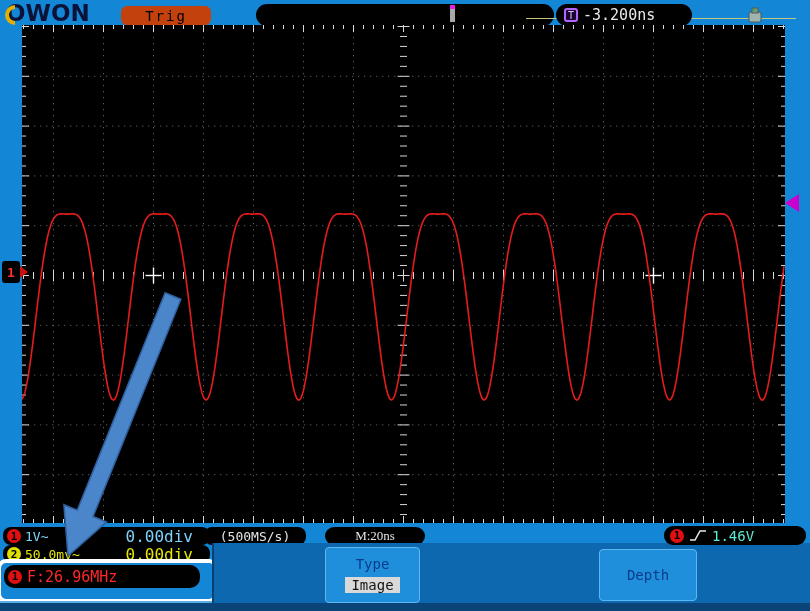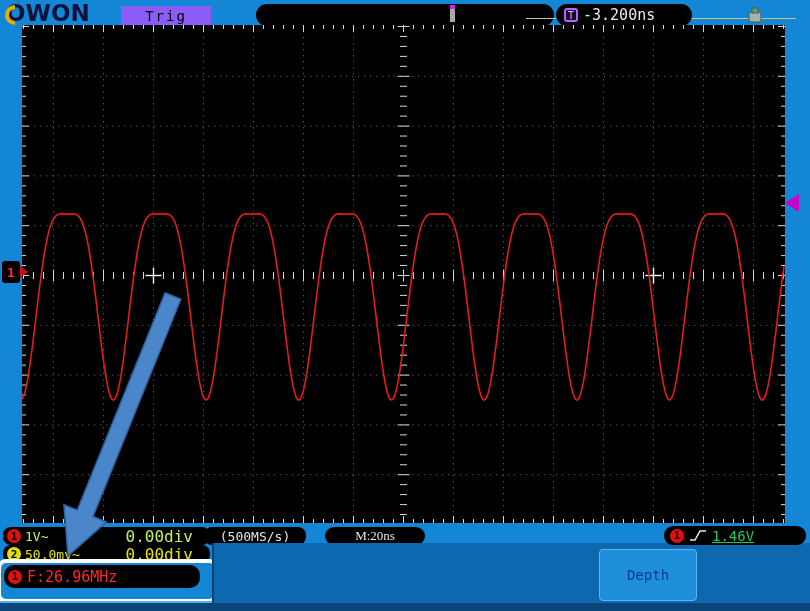--- a/index.html
+++ b/index.html
@@ -7,21 +7,21 @@
          font-family:"DejaVu Sans Mono",monospace;-webkit-user-select:none;user-select:none;}
   .abs{position:absolute;}
   .pill{position:absolute;background:#000;display:flex;align-items:center;}
   .badge{width:14px;height:14px;border-radius:50%;display:flex;align-items:center;justify-content:center;
          font-size:11px;font-weight:bold;color:#000;flex:0 0 auto;}
   .badge.red{background:#E01010;}
   .badge.yellow{background:#E0E000;}
   
   #logo{left:6px;top:0px;font-family:"DejaVu Sans",sans-serif;font-weight:800;font-size:23px;color:#0A1238;letter-spacing:0px;}
   #logo-arc{left:4px;top:4px;}
-  #trig-pill{left:121px;top:6px;width:90px;height:19px;border-radius:0;background:#8b5cf6;
+  #trig-pill{left:121px;top:6px;width:90px;height:19px;border-radius:6px;background:#c2410c;
              justify-content:center;font-size:14px;color:#000;letter-spacing:2px;}
   #hpos-bar{left:256px;top:4px;width:298px;height:22px;border-radius:11px;background:#000;}
   #hpos-line{left:270px;top:14px;width:270px;height:1px;background:#C6C67E;}
   #hpos-marker{left:450px;top:5px;width:5px;height:17px;background:linear-gradient(#E81CE8 0 4px,#A8A8A8 4px 100%);}
   #t-shield{left:462px;top:26px;width:28px;height:21px;}
   #t-shield span{position:absolute;left:0;top:1px;width:28px;text-align:center;font-size:12px;color:#E8D8FF;}
   #toffset-pill{left:556px;top:4px;width:136px;height:22px;border-radius:11px;gap:5px;padding-left:8px;box-sizing:border-box;}
   .t-square{width:14px;height:14px;border:2px solid #B266FF;border-radius:3px;color:#D8C0FF;font-size:10px;
             display:flex;align-items:center;justify-content:center;box-sizing:border-box;background:#1A0030;}
   #toffset-label{color:#E8E8E8;font-size:15px;text-align:right;}
@@ -32,38 +32,38 @@
               display:flex;align-items:center;justify-content:center;color:#FF3030;font-size:13px;font-weight:bold;}
   #ch1-marker-tip{left:20px;top:266px;width:0;height:0;border-top:6px solid transparent;
                   border-bottom:6px solid transparent;border-left:8px solid #CC1010;}
   #tlevel-marker{left:785px;top:194px;width:0;height:0;border-top:9px solid transparent;
                  border-bottom:9px solid transparent;border-right:14px solid #CC00CC;}
   
   #ch1-row{left:3px;top:527px;width:207px;height:18px;border-radius:8px;gap:2px;padding-left:4px;box-sizing:border-box;}
   #ch2-row{left:3px;top:545px;width:207px;height:18px;border-radius:8px;gap:2px;padding-left:4px;box-sizing:border-box;}
   .ch-scale{font-size:13px;margin-left:2px;}
   .ch-pos{font-size:16px;margin-left:auto;margin-right:17px;}
-  .red-t{color:#bef264;} .yel-t{color:#E6E600;} .wht-t{color:#E4E4E4;}
+  .red-t{color:#7dd3fc;} .yel-t{color:#E6E600;} .wht-t{color:#E4E4E4;}
   #freq-highlight{left:-3px;top:559px;width:213px;height:36px;border:4px solid #FFFFFF;border-radius:9px;background:transparent;}
   #freq-pill{left:4px;top:565px;width:196px;height:23px;border-radius:10px;gap:5px;padding-left:4px;box-sizing:border-box;}
   #freq-label{color:#FF2828;font-size:15px;text-align:center;}
   #srate-pill{left:204px;top:527px;width:102px;height:18px;border-radius:8px;justify-content:center;font-size:13px;}
   #depth-pill{left:217px;top:545px;width:102px;height:19px;border-radius:8px;justify-content:center;font-size:13px;}
   #mt-pill{left:325px;top:527px;width:100px;height:18px;border-radius:9px;justify-content:center;font-size:13px;font-family:Liberation Serif, serif;}
   
   #menu-panel{left:212px;top:543px;width:598px;height:60px;background:#0E68B0;border-left:2px solid #09406E;box-sizing:border-box;}
   #left-sep{left:0;top:601px;width:212px;height:2px;background:#57AEE4;}
   #bottom-strip{left:0;top:603px;width:810px;height:8px;background:#0A4478;}
   .menu-btn{position:absolute;background:#1F8FDC;border:1px solid #5CB8F0;border-radius:4px;
             color:#0A3C8C;font-size:14px;text-align:center;cursor:pointer;box-sizing:border-box;}
   #type-button{left:325px;top:547px;width:95px;height:56px;padding-top:8px;}
   #type-value{display:inline-block;margin-top:5px;background:#D9D9D9;color:#151515;padding:0px 6px;font-size:14px;}
   #save-button{left:599px;top:549px;width:98px;height:52px;display:flex;align-items:center;justify-content:center;}
   #tlevel-pill{left:664px;top:526px;width:142px;height:19px;border-radius:9px;gap:5px;padding-left:6px;box-sizing:border-box;}
-  #tlevel-label{color:#22c55e;font-size:14px;text-decoration:underline;}
+  #tlevel-label{color:#5eead4;font-size:14px;}
   #arrow-overlay{left:0;top:0;width:810px;height:611px;pointer-events:none;z-index:10;}
   #usb-icon{left:746px;top:7px;}
 </style>
 </head>
 <body>
 
 <div id="scope">
 
   <div class="abs" id="logo">OWON</div>
   <svg class="abs" id="logo-arc" width="22" height="22">
@@ -531,20 +531,24 @@
   </div>
 
   <div class="pill wht-t" id="srate-pill">(500MS/s)</div>
   <div class="pill wht-t" id="depth-pill">Depth:10K</div>
   <div class="pill wht-t" id="mt-pill">M:20ns</div>
 
   <div class="abs" id="menu-panel"></div>
   <div class="abs" id="left-sep"></div>
   <div class="abs" id="bottom-strip"></div>
 
+  <div class="menu-btn" id="type-button">
+    <div>Type</div>
+    <span id="type-value">Image</span>
+  </div>
   <div class="menu-btn" id="save-button">Depth</div>
 
   <div class="pill" id="tlevel-pill">
     <span class="badge red">1</span>
     <svg width="18" height="13">
       <polyline points="1,11 6,11 11,2 17,2" fill="none" stroke="#E8E8E8" stroke-width="1.5"></polyline>
     </svg>
     <span id="tlevel-label">1.46V</span>
   </div>
 

